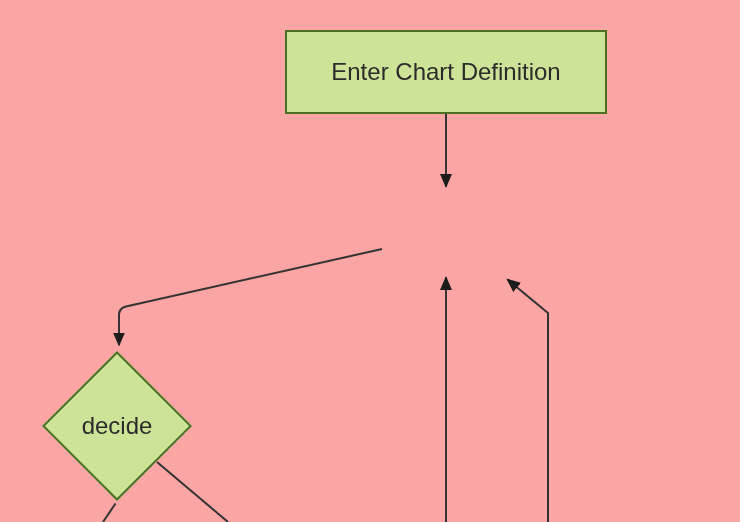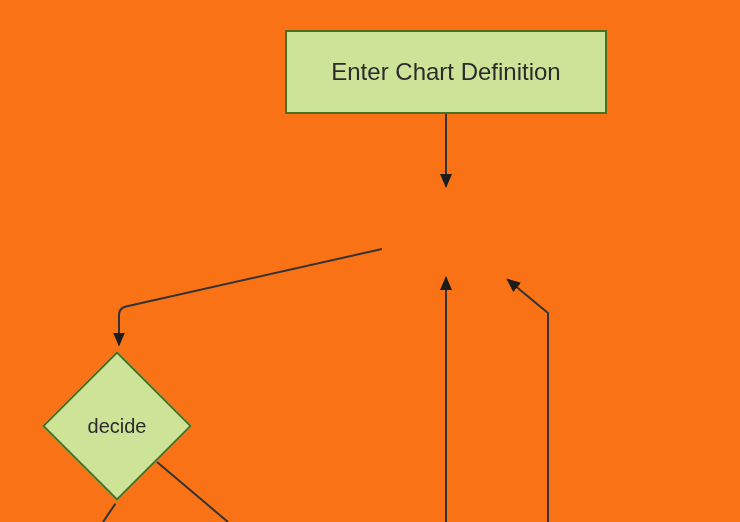--- a/index.html
+++ b/index.html
@@ -3,21 +3,21 @@
 <meta charset="utf-8">
 <style>
   * { margin: 0; padding: 0; box-sizing: border-box; }
   html, body { background: #ffffff; }
   body { font-family: "Liberation Sans", "DejaVu Sans", sans-serif; }
 
   .canvas {
     position: relative;
     width: 740px;
     height: 522px;
-    background: #f97316;
+    background: #fca5a5;
     overflow: hidden;
   }
 
   .edges-layer {
     position: absolute;
     left: 0; top: 0;
     width: 740px; height: 522px;
   }
 
   .node {
@@ -55,21 +55,21 @@
   }
 
   .diamond-label {
     position: absolute;
     left: 64px; top: 373px;
     width: 106px; height: 106px;
     display: flex;
     align-items: center;
     justify-content: center;
     color: #2b2b2b;
-    font-size: 20px;
+    font-size: 24px;
     white-space: nowrap;
   }
 
   .edge {
     fill: none;
     stroke: #333333;
     stroke-width: 2px;
     stroke-linejoin: round;
   }
 </style>

